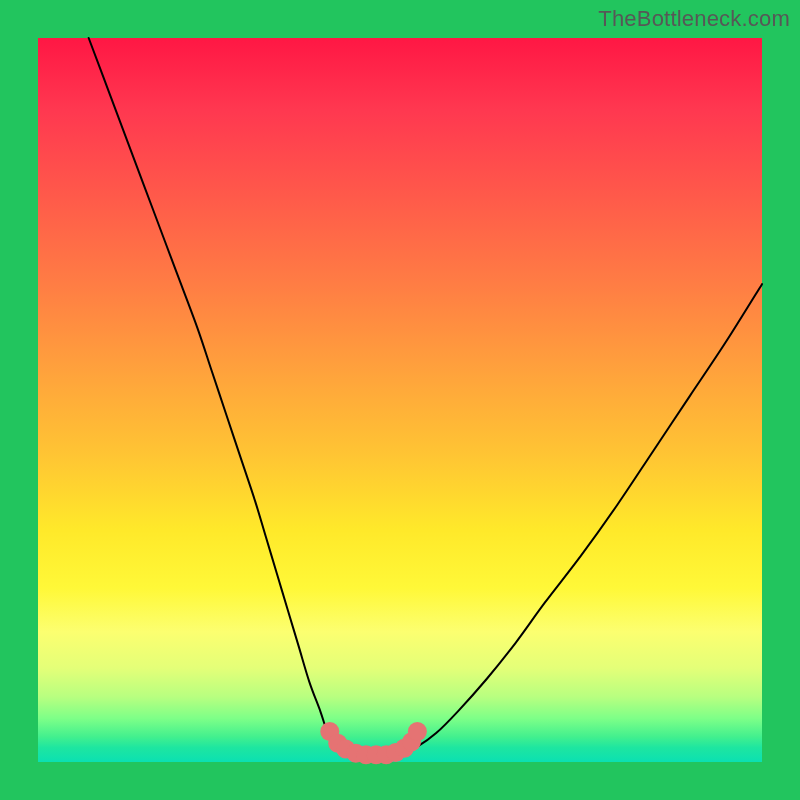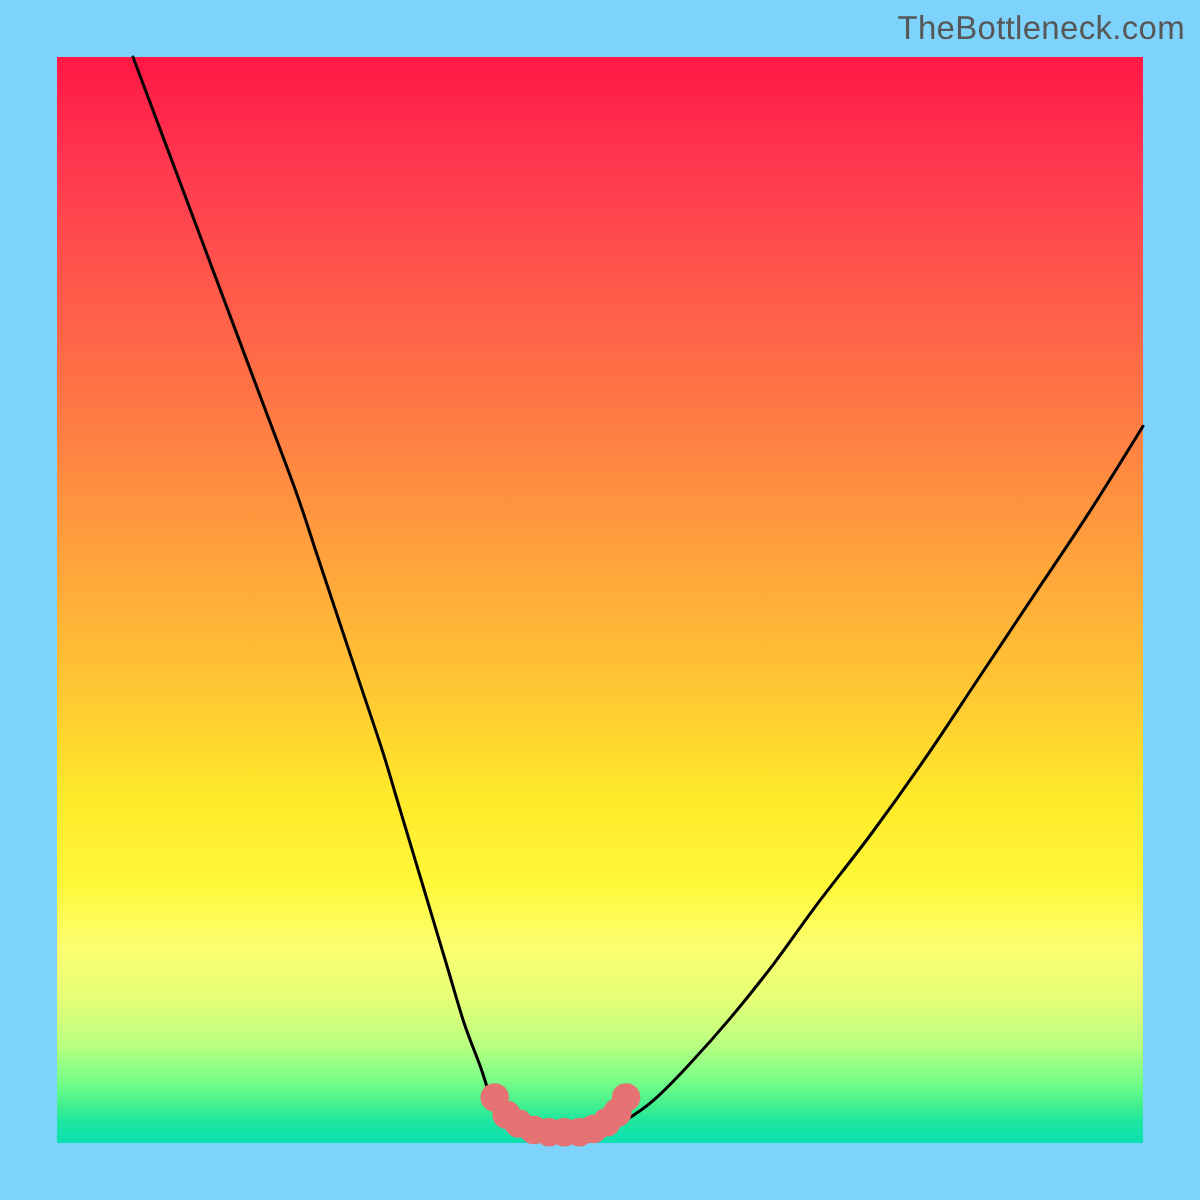--- a/index.html
+++ b/index.html
@@ -8,21 +8,21 @@
     width: 800px;
     height: 800px;
     background: #000;
     font-family: Arial, Helvetica, sans-serif;
     overflow: hidden;
   }
   .stage {
     position: relative;
     width: 800px;
     height: 800px;
-    background: #7dd3fc;
+    background: #22c55e;
   }
   .plot {
     position: absolute;
     left: 38px;
     top: 38px;
     width: 724px;
     height: 724px;
     
     background: linear-gradient(
       to bottom,

